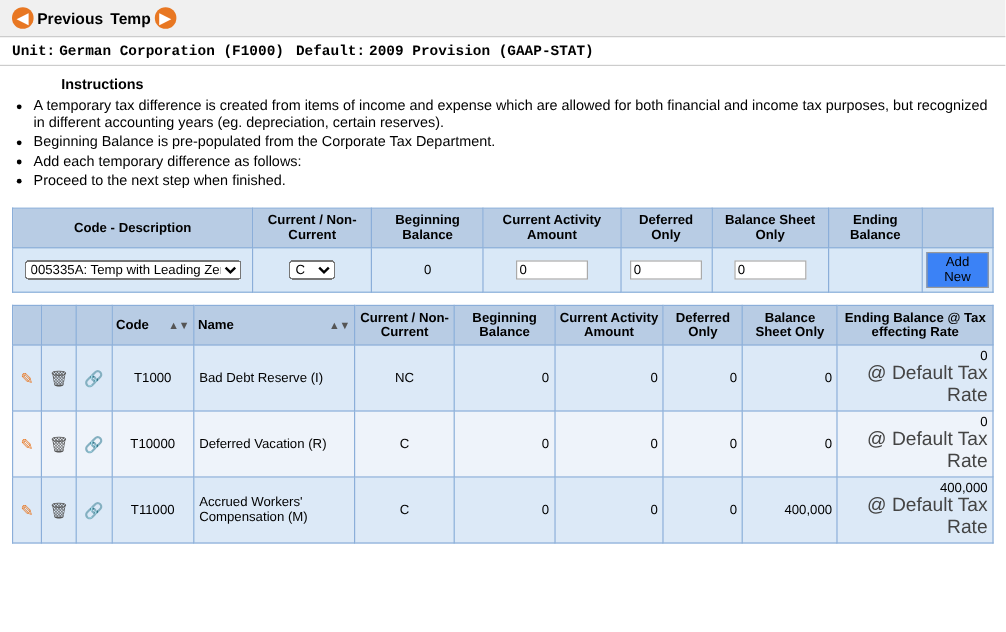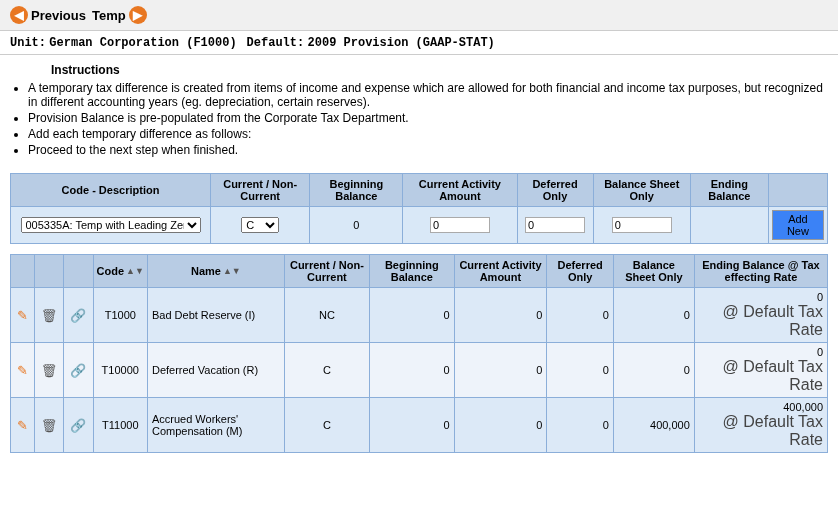--- a/index.html
+++ b/index.html
@@ -144,21 +144,21 @@
     .trash-icon { color: #555; }
     .link-icon { color: #e87722; }
     .default-tax {
       font-size: 16px;
       color: #444;
       text-align: right;
       display: block;
     }
     .sort-icon { font-size: 9px; color: #555; }
 
-    .th-sort { display: flex; align-items: center; justify-content: center; gap: 2px; }
+    .th-sort { display: flex; align-items: center; justify-content: space-between; gap: 16px; }
   </style>
 </head>
 <body>
 
 <div class="header-bar">
   <div class="nav-buttons">
     <button class="nav-btn">
       <span class="nav-circle">◀</span>
       <span>Previous</span>
     </button>
@@ -174,21 +174,21 @@
   <span>German Corporation (F1000)</span>
   &nbsp;
   <span>Default:</span>
   <span>2009 Provision (GAAP-STAT)</span>
 </div>
 
 <div class="instructions-section">
   <div class="instructions-title">Instructions</div>
   <ul>
     <li>A temporary tax difference is created from items of income and expense which are allowed for both financial and income tax purposes, but recognized in different accounting years (eg. depreciation, certain reserves).</li>
-    <li>Provision Balance is pre-populated from the Corporate Tax Department.</li>
+    <li>Beginning Balance is pre-populated from the Corporate Tax Department.</li>
     <li>Add each temporary difference as follows:</li>
     <li>Proceed to the next step when finished.</li>
   </ul>
 </div>
 
 <div class="input-table-section">
   <table class="entry-table">
     <thead>
       <tr>
         <th class="code-desc-th">Code - Description</th>

